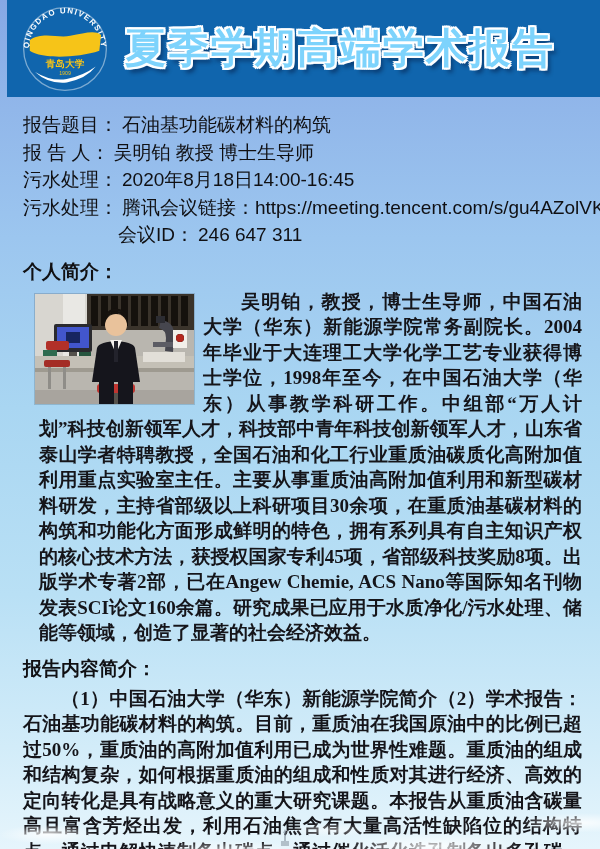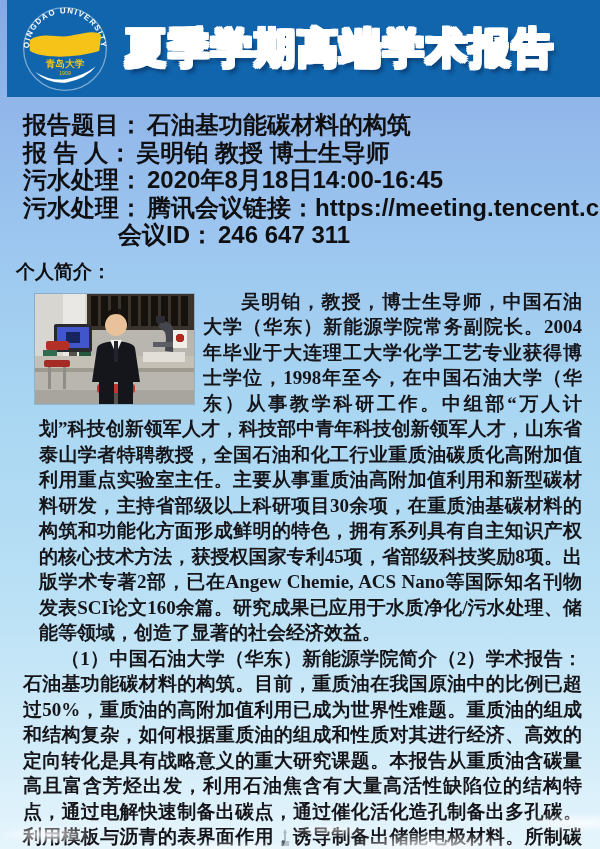--- a/index.html
+++ b/index.html
@@ -9,34 +9,34 @@
     background:linear-gradient(180deg,#86a8e5 0%,#8fb4e9 10%,#9cc6ef 28%,#a9d6f2 48%,#b9e0f5 70%,#d2ecf9 88%,#e6f5fc 100%);
   }
   
   .band{
     position:relative;margin-left:7px;height:97px;background:#1065ad;
     display:flex;align-items:center;
   }
   .logo{flex:0 0 auto;margin-left:14px;width:88px;height:88px;}
   .title{
     margin:0 0 0 16px;font-size:41px;font-weight:800;letter-spacing:2px;
-    color:#ffffff;white-space:nowrap;
+    color:#7dd3fc;white-space:nowrap;
     text-shadow:
       -2px -2px 0 #fff, 2px -2px 0 #fff, -2px 2px 0 #fff, 2px 2px 0 #fff,
       0 -2px 0 #fff, 0 2px 0 #fff, -2px 0 0 #fff, 2px 0 0 #fff,
       4px 5px 4px rgba(0,0,30,.45);
   }
   
   .info{padding:14px 18px 0 23px;color:#101013;}
-  .info-line{font-size:24px;font-weight:bold;line-height:27.5px;white-space:nowrap;}
+  .info-line{font-size:19px;font-weight:normal;line-height:27.5px;white-space:nowrap;}
   .info-line .lbl{margin-right:4px;}
   .info-line.indent{padding-left:95px;}
   
   .sec-h{
-    margin:10px 0 4px 0;padding:0 16px;font-size:19px;font-weight:bold;color:#101013;
+    margin:10px 0 4px 0;padding:0 23px;font-size:19px;font-weight:bold;color:#101013;
   }
   
   .para{
     margin:0;padding:0 18px 0 23px;
     font-family:"Liberation Serif","DejaVu Serif",serif;
     font-weight:bold;font-size:19px;line-height:25.5px;color:#15151a;
     text-align:justify;text-indent:2em;
   }
   .photo{
     float:left;width:159px;height:110px;margin:5px 9px 3px 19px;
@@ -154,20 +154,21 @@
         <path d="M62,54 C64,45 98,45 100,54 L105,88 L57,88 Z" fill="#15151c"></path>
         <polygon points="75,46 87,46 81,60" fill="#f4f2ee"></polygon>
         <polygon points="79,47 83,47 83,68 79,68" fill="#23232c"></polygon>
         <rect x="64" y="88" width="15" height="22" fill="#15151c"></rect>
         <rect x="83" y="88" width="15" height="22" fill="#15151c"></rect>
       </svg>
     </span>
     <p class="para"><span>吴明铂，教授，博士生导师，中国石油大学（华东）新能源学院常务副院长。2004年毕业于大连理工大学化学工艺专业获得博士学位，1998年至今，在中国石油大学（华东）从事教学科研工作。中组部“万人计划”科技创新领军人才，科技部中青年科技创新领军人才，山东省泰山学者特聘教授，全国石油和化工行业重质油碳质化高附加值利用重点实验室主任。主要从事重质油高附加值利用和新型碳材料研发，主持省部级以上科研项目30余项，在重质油基碳材料的构筑和功能化方面形成鲜明的特色，拥有系列具有自主知识产权的核心技术方法，获授权国家专利45项，省部级科技奖励8项。出版学术专著2部，已在Angew Chemie, ACS Nano等国际知名刊物发表SCI论文160余篇。研究成果已应用于水质净化/污水处理、储能等领域，创造了显著的社会经济效益。</span></p>
   </div>
 
+  <h2 class="sec-h">报告内容简介：</h2>
   <p class="para">（1）中国石油大学（华东）新能源学院简介（2）学术报告：石油基功能碳材料的构筑。目前，重质油在我国原油中的比例已超过50%，重质油的高附加值利用已成为世界性难题。重质油的组成和结构复杂，如何根据重质油的组成和性质对其进行经济、高效的定向转化是具有战略意义的重大研究课题。本报告从重质油含碳量高且富含芳烃出发，利用石油焦含有大量高活性缺陷位的结构特点，通过电解快速制备出碳点，通过催化活化造孔制备出多孔碳。利用模板与沥青的表界面作用，诱导制备出储能电极材料。所制碳材料具有很好的电子输运（碳点）、吸附（多孔碳）、电化学性能（石墨烯材料），在储能、环保领域应用广泛，为重质油的高附加值利用提供新的技术方法和途径。</p>
 
   <div class="clouds"></div>
   <svg class="tower" width="18" height="18" viewBox="0 0 18 18">
     <rect x="8" y="2" width="2" height="14" fill="#7e8b98"></rect>
     <polygon points="9,0 11,4 7,4" fill="#7e8b98"></polygon>
     <rect x="5" y="12" width="8" height="5" fill="#8a97a3"></rect>
   </svg>
 
 </div>

